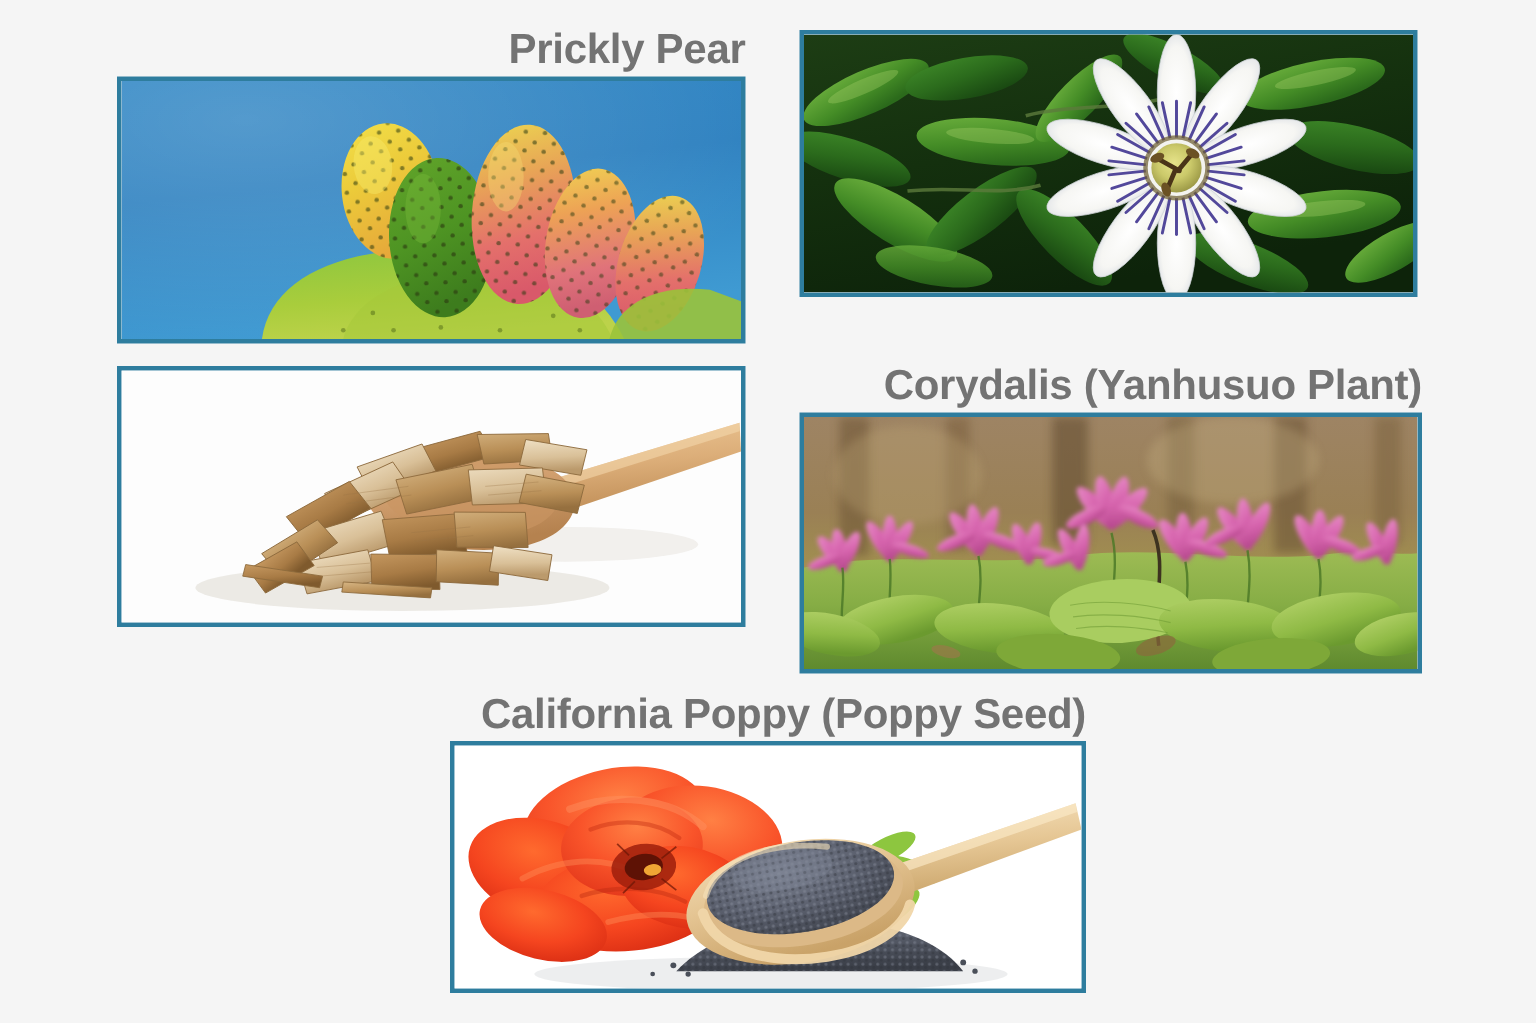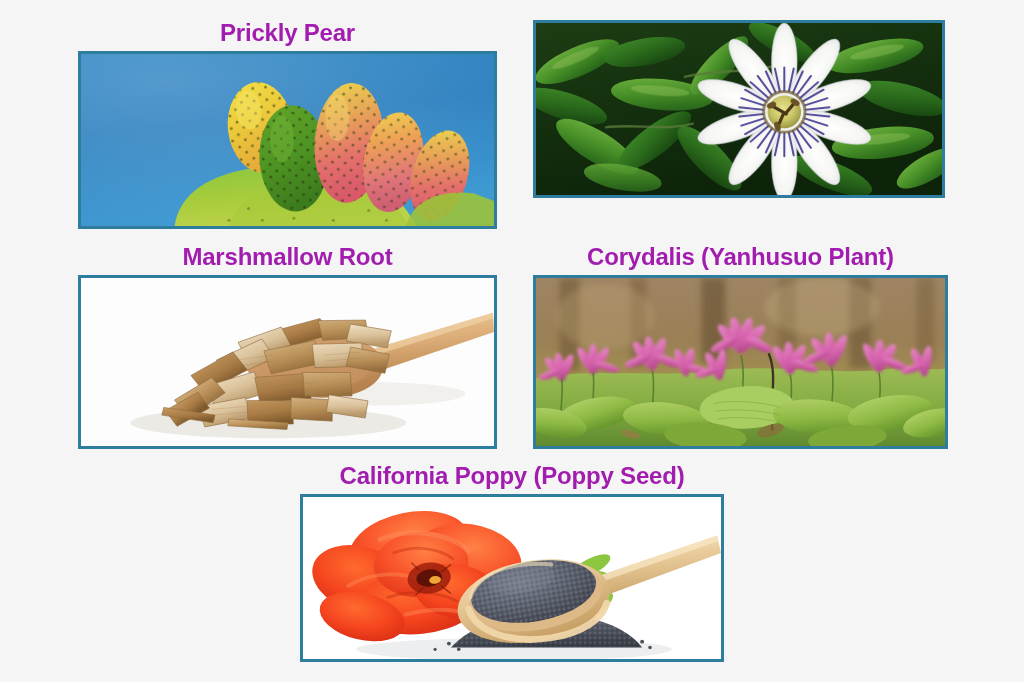--- a/index.html
+++ b/index.html
@@ -16,25 +16,25 @@
     position: relative;
   }
   .gallery {
     position: absolute;
     inset: 0;
   }
   .panel {
     position: absolute;
   }
   .panel-label {
-    text-align: center;
+    text-align: right;
     font-weight: bold;
-    font-size: 24px;
+    font-size: 28px;
     line-height: 26px;
-    color: #a21caf;
+    color: #737373;
     letter-spacing: -0.2px;
     white-space: nowrap;
     margin: 0 0 5px 0;
   }
   .photo-frame {
     box-sizing: border-box;
     border: 3px solid #2e7d9e;
     overflow: hidden;
     position: relative;
     background: #ffffff;
@@ -300,21 +300,20 @@
               <ellipse cx="11" cy="-10" rx="5" ry="3" transform="rotate(30 11 -10)"></ellipse>
               <ellipse cx="-7" cy="15" rx="5" ry="3" transform="rotate(70 -7 15)"></ellipse>
             </g>
           </g>
         </svg>
       </div>
     </div>
   </div>
 
   <div class="panel" id="panel-marshmallow-root">
-    <div class="panel-label">Marshmallow Root</div>
     <div class="photo-frame">
       <div class="photo">
         <svg viewBox="0 0 419 174" preserveAspectRatio="none" aria-hidden="true">
           <defs>
             <linearGradient id="mrScoop" x1="0" y1="0" x2="0.3" y2="1">
               <stop offset="0%" stop-color="#e2b482"></stop>
               <stop offset="45%" stop-color="#d2a070"></stop>
               <stop offset="100%" stop-color="#b5824f"></stop>
             </linearGradient>
             <linearGradient id="mrHandle" x1="0" y1="0" x2="0.2" y2="1">

